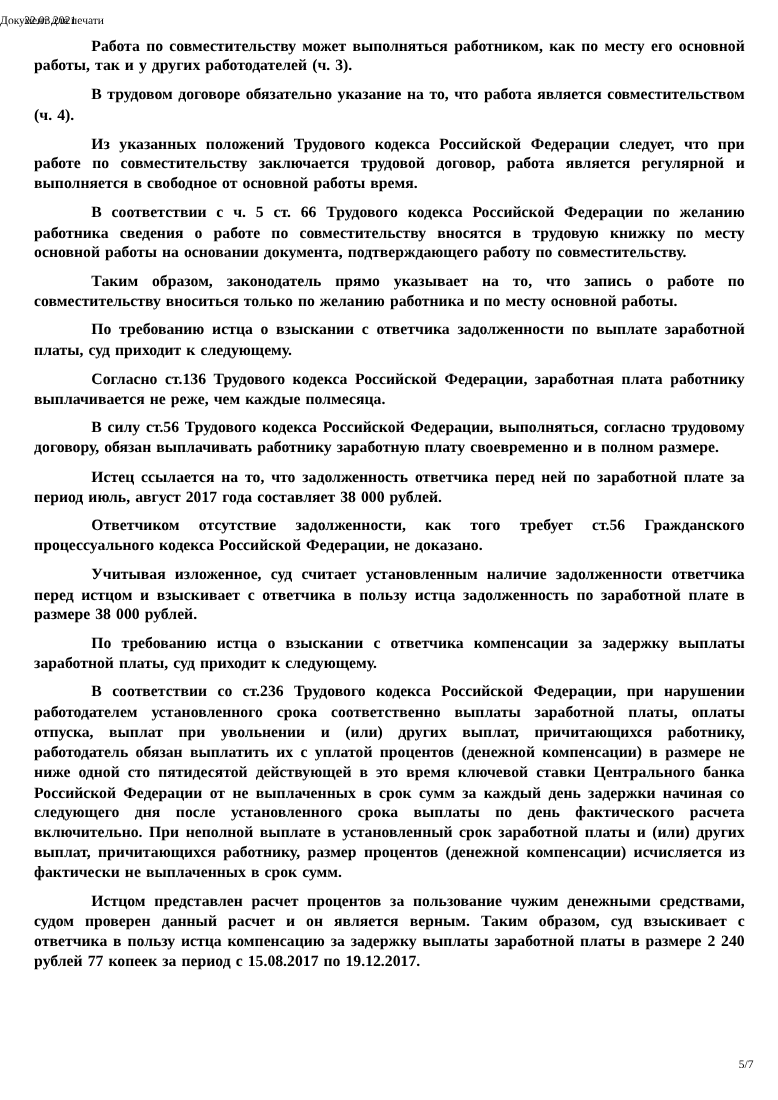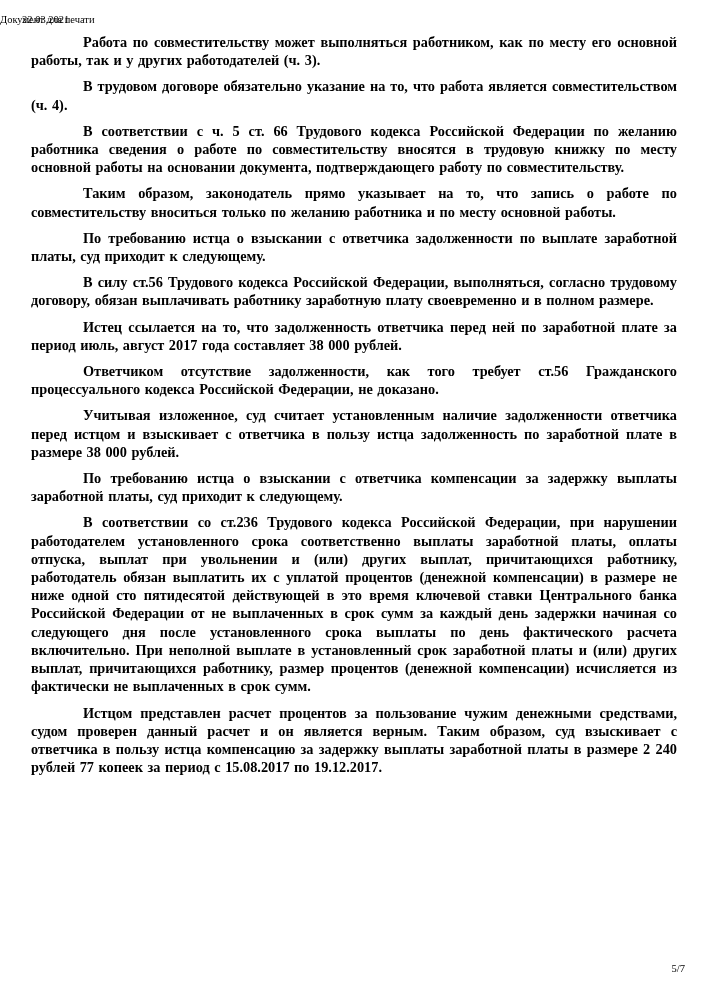--- a/index.html
+++ b/index.html
@@ -68,23 +68,25 @@
 
   <div class="doc-header">
     <span class="header-date">22.03.2021</span>
     <span class="header-title">Документ для печати</span>
   </div>
 
   <div class="doc-body">
 
   <p>Работа по совместительству может выполняться работником, как по месту его основной работы, так и у других работодателей (ч. 3).</p>
       <p>В трудовом договоре обязательно указание на то, что работа является совместительством (ч. 4).</p>
+      <p>Из указанных положений Трудового кодекса Российской Федерации следует, что при работе по совместительству заключается трудовой договор, работа является регулярной и выполняется в свободное от основной работы время.</p>
       <p>В соответствии с ч. 5 ст. 66 Трудового кодекса Российской Федерации по желанию работника сведения о работе по совместительству вносятся в трудовую книжку по месту основной работы на основании документа, подтверждающего работу по совместительству.</p>
       <p>Таким образом, законодатель прямо указывает на то, что запись о работе по совместительству вноситься только по желанию работника и по месту основной работы.</p>
       <p>По требованию истца о взыскании с ответчика задолженности по выплате заработной платы, суд приходит к следующему.</p>
+      <p>Согласно ст.136 Трудового кодекса Российской Федерации, заработная плата работнику выплачивается не реже, чем каждые полмесяца.</p>
       <p>В силу ст.56 Трудового кодекса Российской Федерации, выполняться, согласно трудовому договору, обязан выплачивать работнику заработную плату своевременно и в полном размере.</p>
       <p>Истец ссылается на то, что задолженность ответчика перед ней по заработной плате за период июль, август 2017 года составляет 38 000 рублей.</p>
       <p>Ответчиком отсутствие задолженности, как того требует ст.56 Гражданского процессуального кодекса Российской Федерации, не доказано.</p>
       <p>Учитывая изложенное, суд считает установленным наличие задолженности ответчика перед истцом и взыскивает с ответчика в пользу истца задолженность по заработной плате в размере 38 000 рублей.</p>
       <p>По требованию истца о взыскании с ответчика компенсации за задержку выплаты заработной платы, суд приходит к следующему.</p>
       <p>В соответствии со ст.236 Трудового кодекса Российской Федерации, при нарушении работодателем установленного срока соответственно выплаты заработной платы, оплаты отпуска, выплат при увольнении и (или) других выплат, причитающихся работнику, работодатель обязан выплатить их с уплатой процентов (денежной компенсации) в размере не ниже одной сто пятидесятой действующей в это время ключевой ставки Центрального банка Российской Федерации от не выплаченных в срок сумм за каждый день задержки начиная со следующего дня после установленного срока выплаты по день фактического расчета включительно. При неполной выплате в установленный срок заработной платы и (или) других выплат, причитающихся работнику, размер процентов (денежной компенсации) исчисляется из фактически не выплаченных в срок сумм.</p>
       <p>Истцом представлен расчет процентов за пользование чужим денежными средствами, судом проверен данный расчет и он является верным. Таким образом, суд взыскивает с ответчика в пользу истца компенсацию за задержку выплаты заработной платы в размере 2 240 рублей 77 копеек за период с 15.08.2017 по 19.12.2017.</p>
     </div>
 
   <div class="doc-footer">5/7</div>

